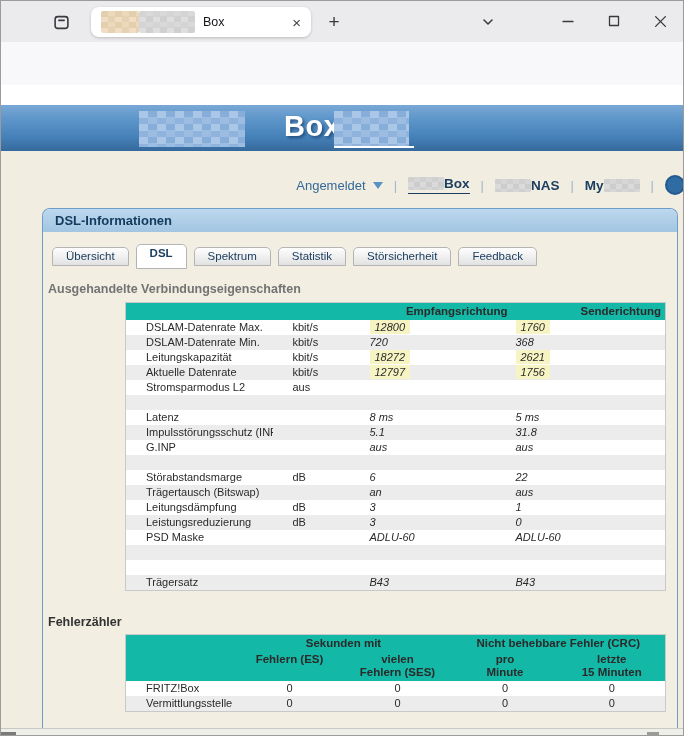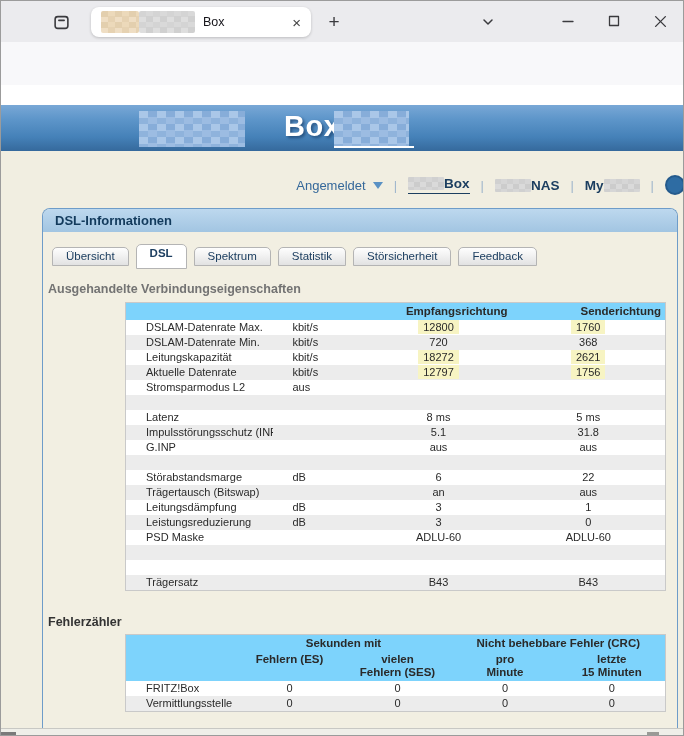--- a/index.html
+++ b/index.html
@@ -63,24 +63,24 @@
             color:#123a5c;font-weight:bold;font-size:13px;padding-left:12px;}
   .tabsrow{margin:8px 0 0 9px;height:26px;display:flex;gap:7px;align-items:flex-end;}
   .ptab{padding:2px 13px;font-size:11.5px;color:#1c3e60;background:linear-gradient(#fefefe,#e2e2e2);
         border:1px solid #b4b4b4;border-radius:5px 5px 0 0;line-height:13px;white-space:nowrap;}
   .ptab.active{background:#fff;font-weight:bold;padding-bottom:8px;margin-bottom:-3px;position:relative;z-index:2;}
   .sec-h{margin:16px 0 6px 5px;font-size:12.5px;font-weight:bold;color:#737373;}
   .sec-h2{margin:24px 0 5px 5px;font-size:12.5px;font-weight:bold;color:#333;}
   table{border-collapse:collapse;table-layout:fixed;width:540px;margin-left:82px;background:#fff;
         border:1px solid #c9c9c9;font-size:11px;color:#2a2a2a;}
   th,td{padding:1px 4px;height:13px;line-height:13px;overflow:hidden;white-space:nowrap;}
-  thead th{background:#7dd3fc;font-weight:bold;font-size:11.5px;height:15px;}
+  thead th{background:#14b8a6;font-weight:bold;font-size:11.5px;height:15px;}
   .t1 thead th.num{text-align:right;}
   .t1 td.lbl,.t2 td.lbl{padding-left:20px;text-align:left;font-weight:normal;}
-  .t1 td.num{text-align:center;}
+  .t1 td.num{text-align:left;font-style:italic;}
   .t1 tbody tr:nth-child(even){background:#ececec;}
   .hl{background:#f7f4c3;padding:1px 5px;}
   .t2 th{text-align:center;}
   .t2 th.sub{vertical-align:top;line-height:13px;height:27px;}
   .t2 td.val{text-align:center;}
   .t2 tbody tr:nth-child(even){background:#ececec;}
 
   .bottomedge{position:absolute;left:0;right:0;bottom:0;height:6px;background:#efefe9;border-top:1px solid #c8c8c4;}
   .nub{position:absolute;bottom:0;height:3px;background:#7a7a7a;}
   .nub.l{left:0;width:15px;}

